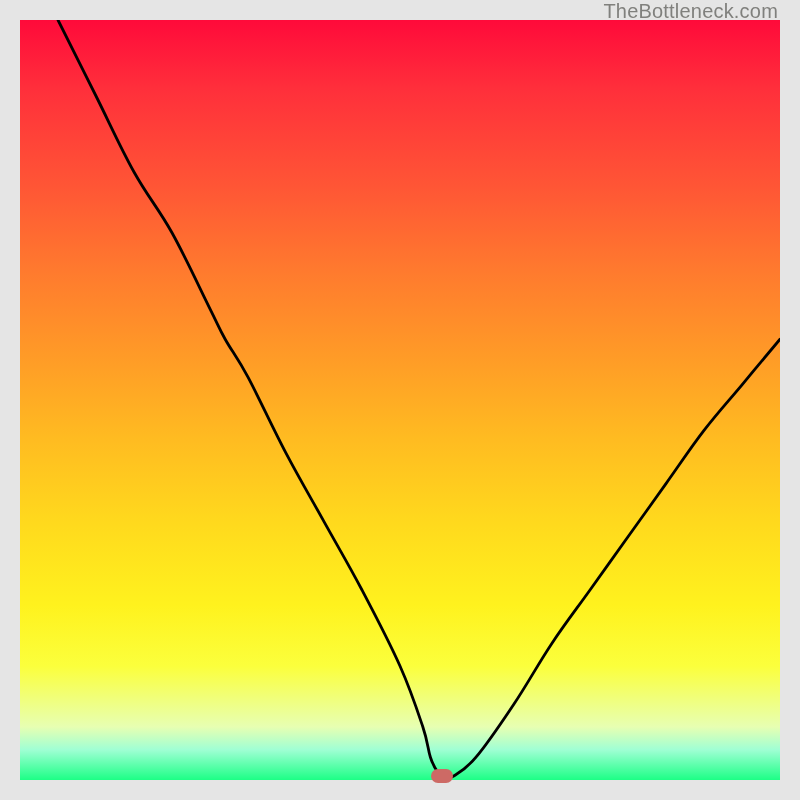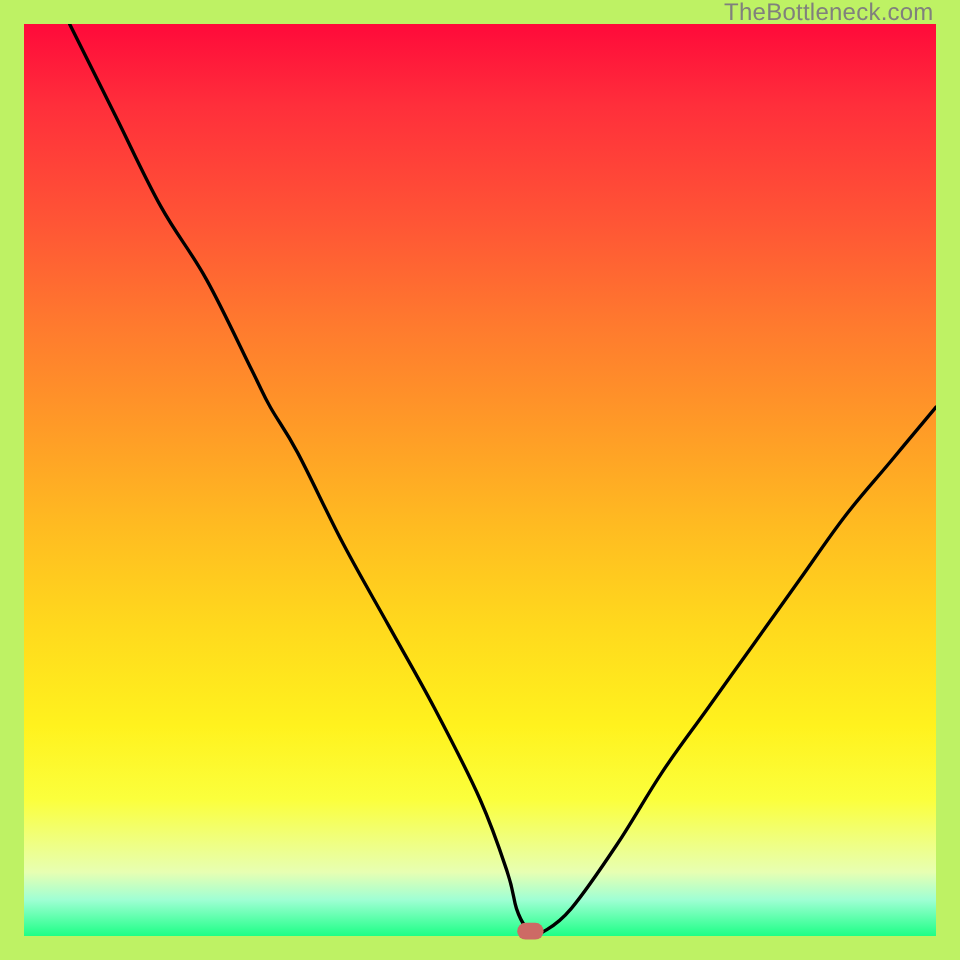--- a/index.html
+++ b/index.html
@@ -1,20 +1,20 @@
 <!DOCTYPE html>
 <html><head>
 <meta charset="utf-8">
 <style>
   * { margin: 0; padding: 0; box-sizing: border-box; }
   html, body { width: 800px; height: 800px; overflow: hidden; background: #000; }
   .frame {
     width: 800px;
     height: 800px;
-    background: #bef264;
+    background: #e5e5e5;
     position: relative;
   }
   .plot-area {
     position: absolute;
     left: 20px;
     top: 20px;
     width: 760px;
     height: 760px;
     background: linear-gradient(to bottom,
       #ff0a3a 0%,

